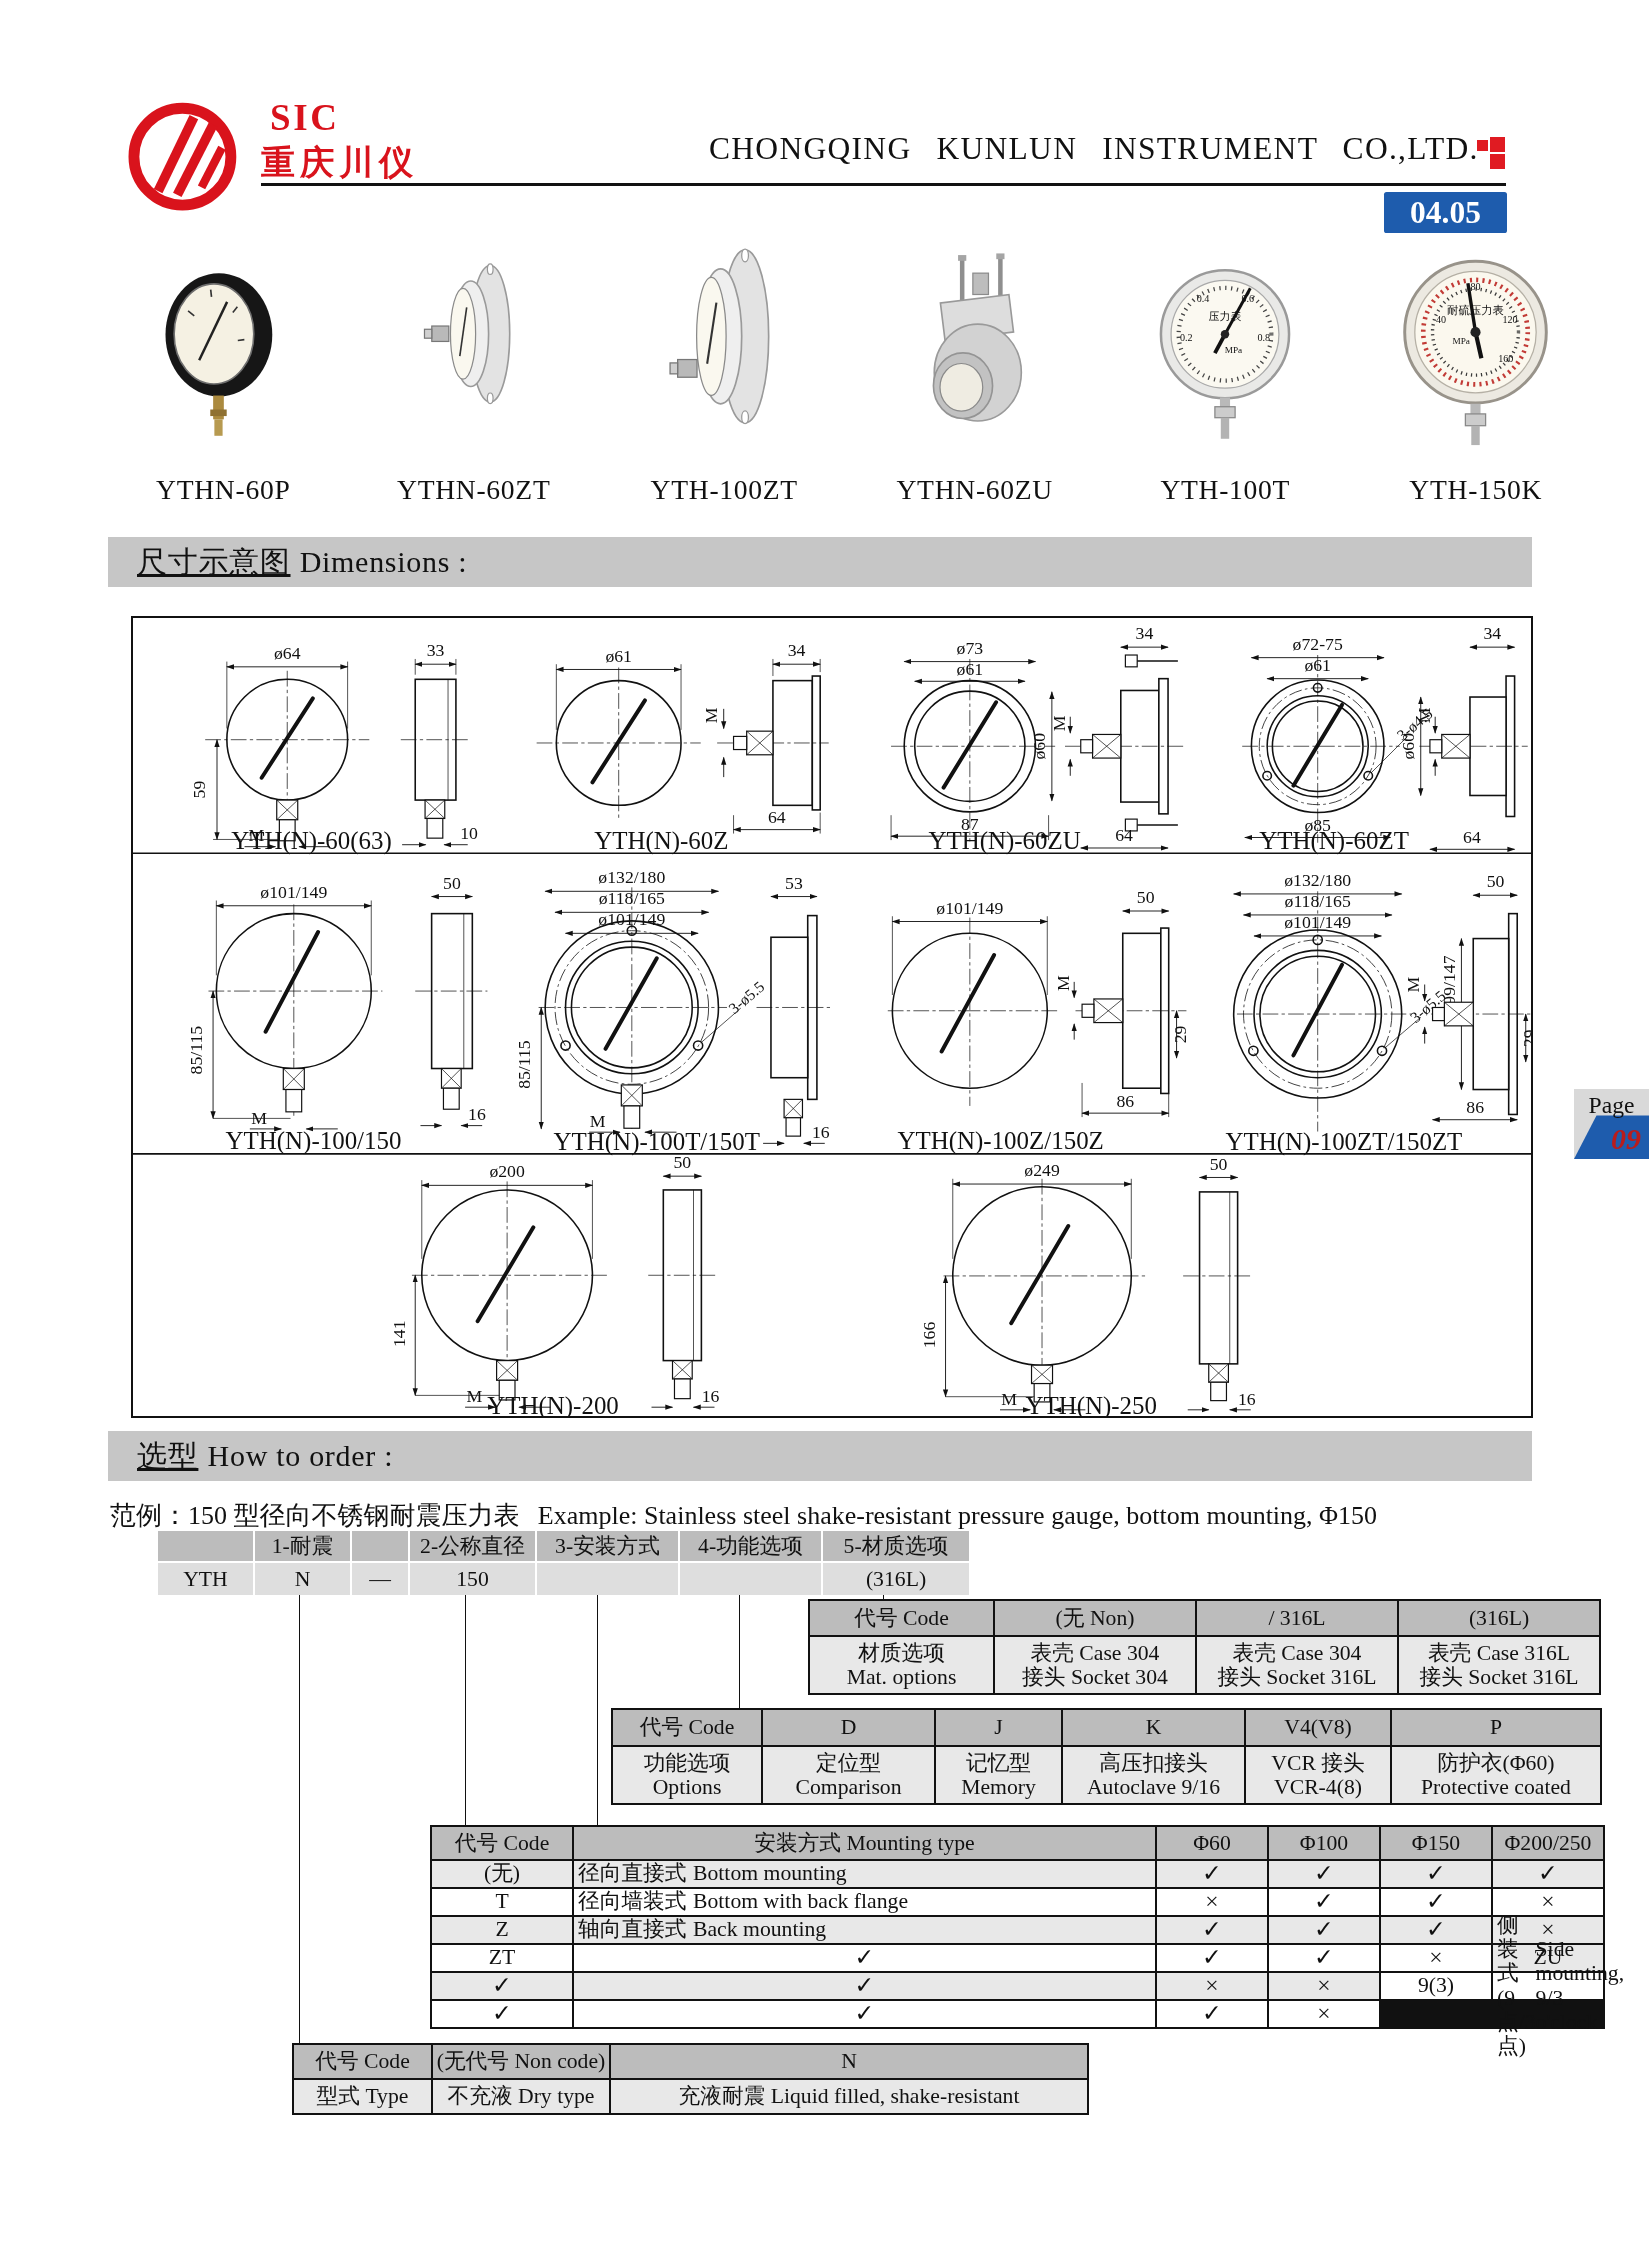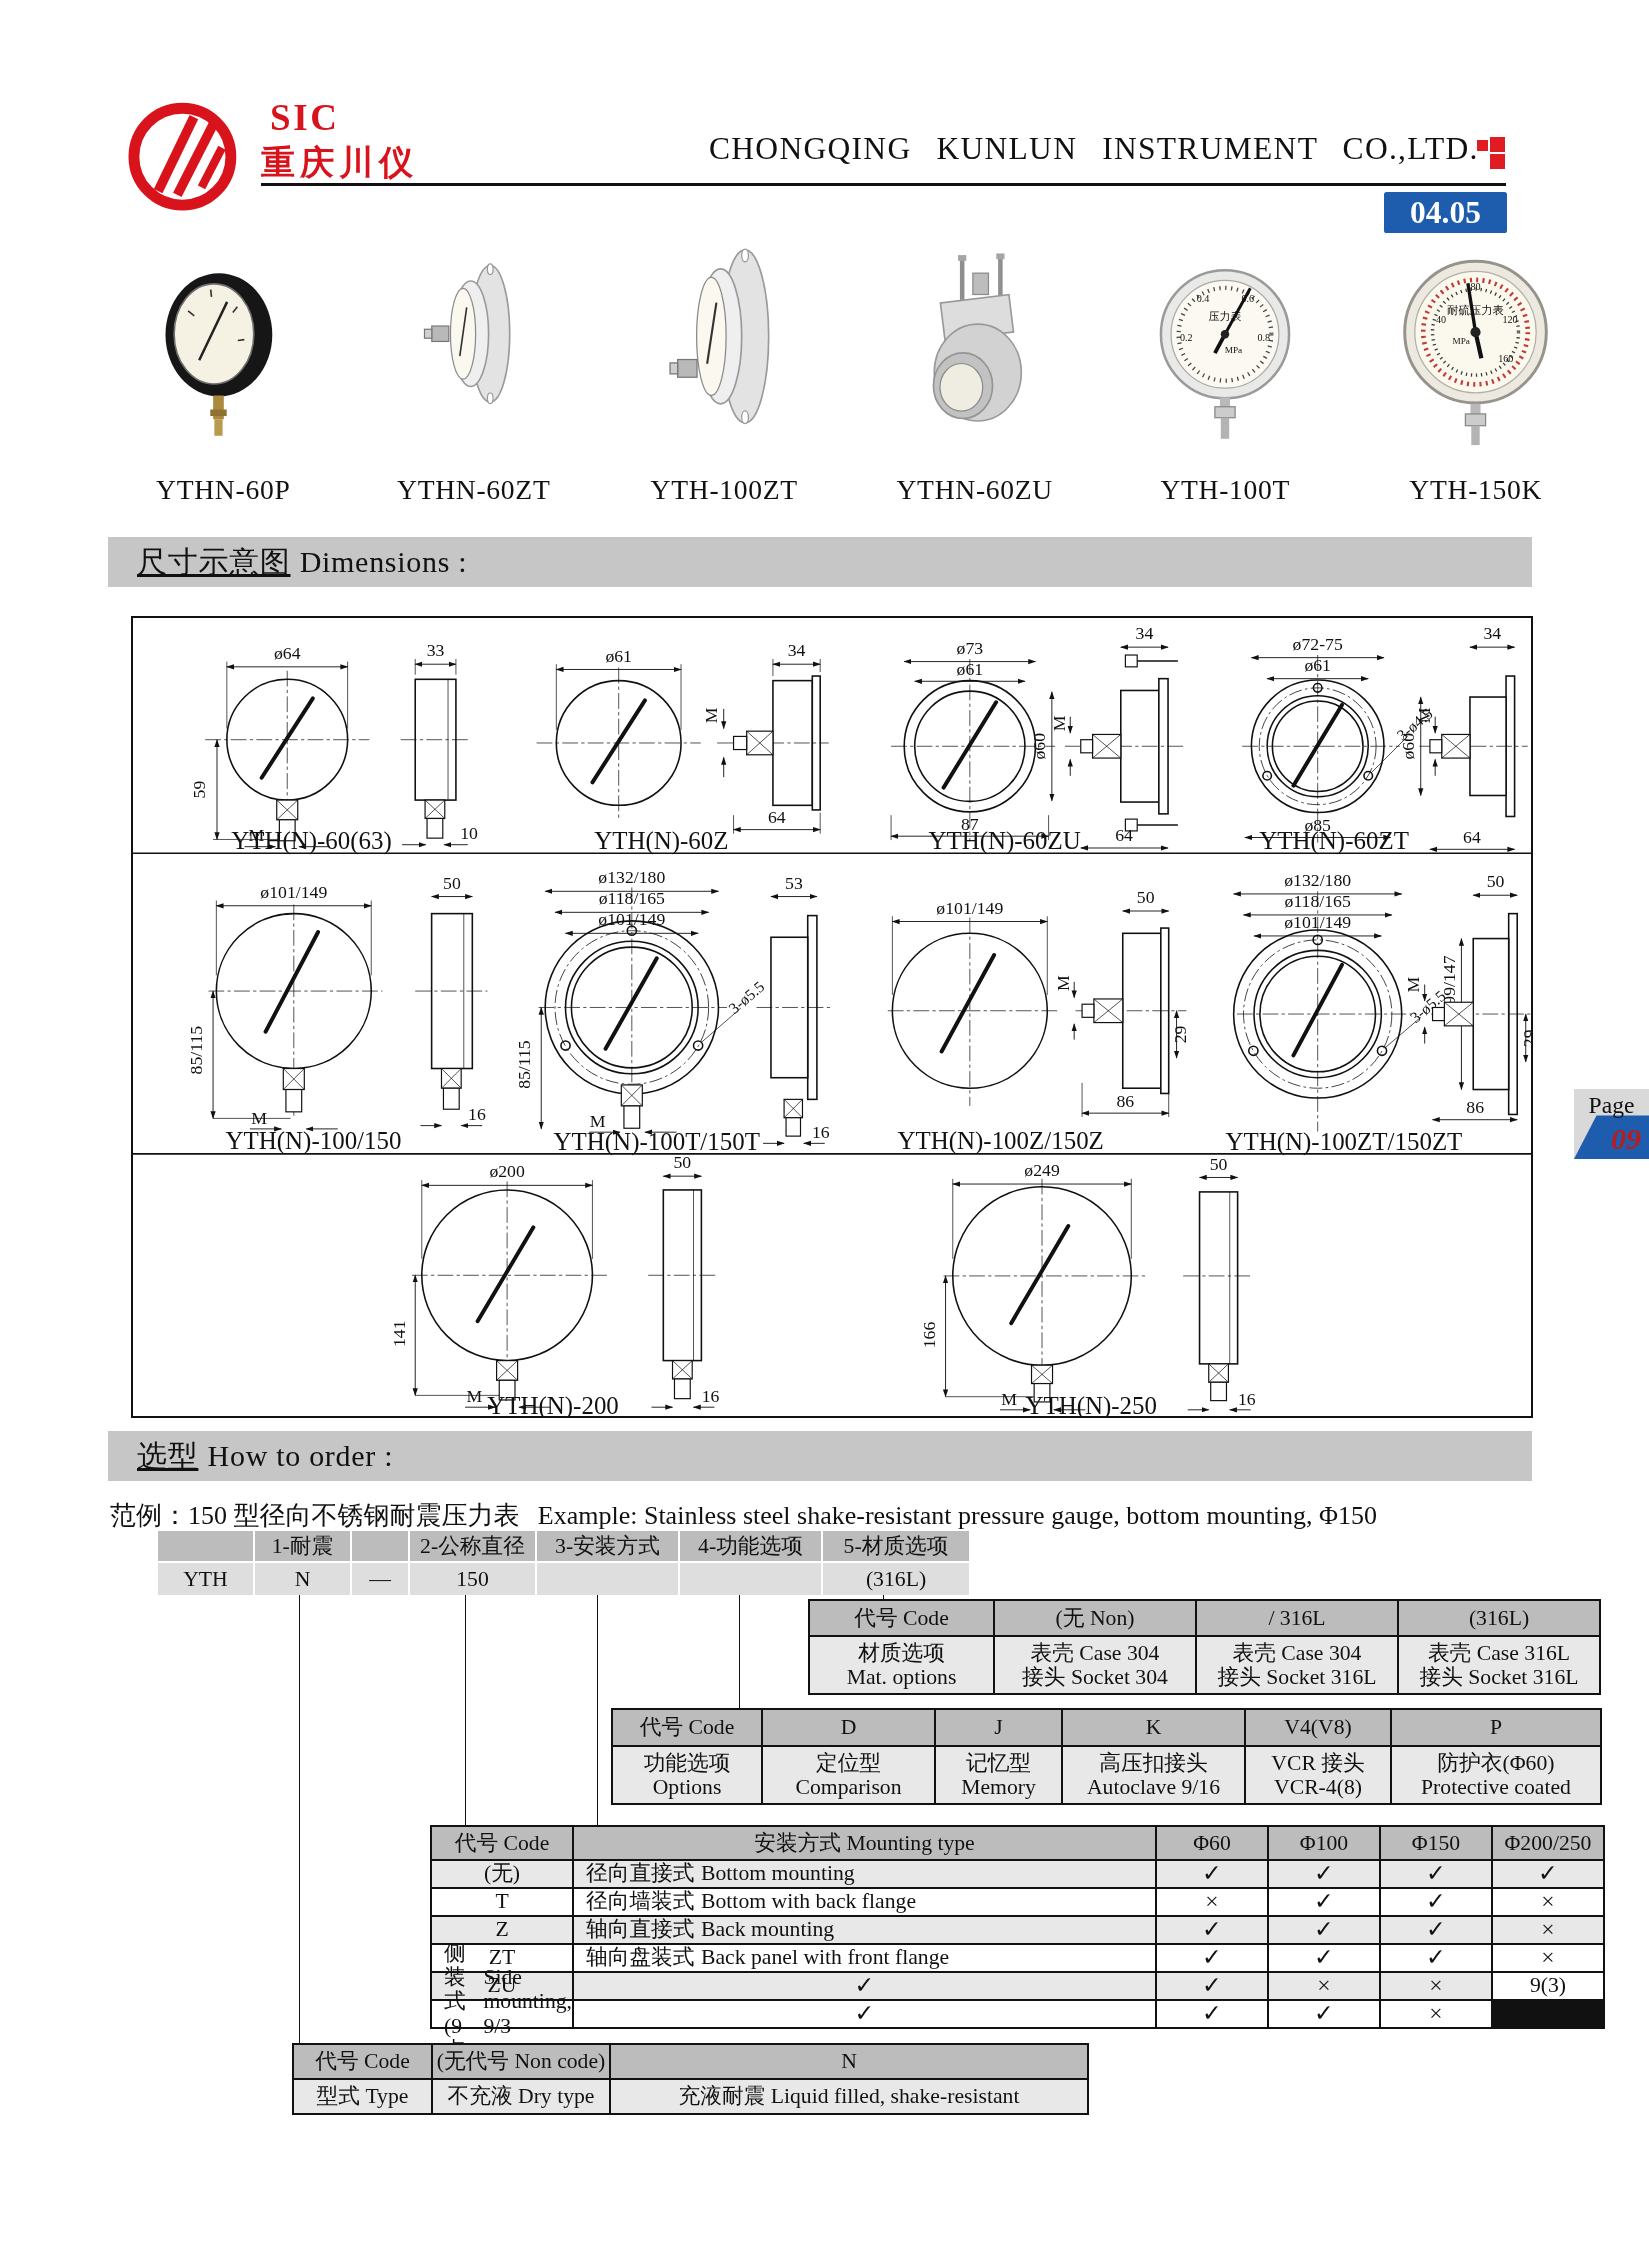--- a/index.html
+++ b/index.html
@@ -54,21 +54,21 @@
   
   .example{font-size:26px;white-space:nowrap;}
   .grid{display:grid;gap:2px;background:#fff;}
   .grid.bk{background:#111;border:2.6px solid #111;}
   .cell{display:flex;align-items:center;justify-content:center;font-size:21.7px;
         line-height:1.12;text-align:center;}
   .hd{background:#bcbcbc;}
   .bd{background:#e8e8e8;}
   .bd2{background:#dedede;}
   .two{flex-direction:column;}
-  .left{justify-content:flex-start;padding-left:12px;text-align:left;}
+  .left{justify-content:flex-start;padding-left:4px;text-align:left;}
   .vline{position:absolute;width:1.3px;background:#111;}
   .mark{font-size:23.6px;}
 </style>
 </head>
 <body>
 
 <div class="page">
 
   <svg class="abs" style="left:110px;top:98px" width="148" height="118" viewBox="0 0 225 185">
     <circle cx="110" cy="92" r="76" fill="none" stroke="#d9131c" stroke-width="17"></circle>
@@ -688,24 +688,20 @@
     <div class="cell bd left">
       <span>轴向直接式</span>
         <span style="margin-left:6.6px">Back mounting</span>
     </div>
     <div class="cell bd mark">✓</div>
     <div class="cell bd mark">✓</div>
     <div class="cell bd mark">✓</div>
     <div class="cell bd mark">×</div>
 
     <div class="cell" style="background:#fff">ZT</div>
-    <div class="cell left" style="background:#fff">
-      <span>轴向盘装式</span>
-        <span style="margin-left:6.6px">Back panel with front flange</span>
-    </div>
     <div class="cell mark" style="background:#fff">✓</div>
     <div class="cell mark" style="background:#fff">✓</div>
     <div class="cell mark" style="background:#fff">✓</div>
     <div class="cell mark" style="background:#fff">×</div>
 
     <div class="cell bd">ZU</div>
     <div class="cell bd mark">✓</div>
     <div class="cell bd mark">✓</div>
     <div class="cell bd mark">×</div>
     <div class="cell bd mark">×</div>

